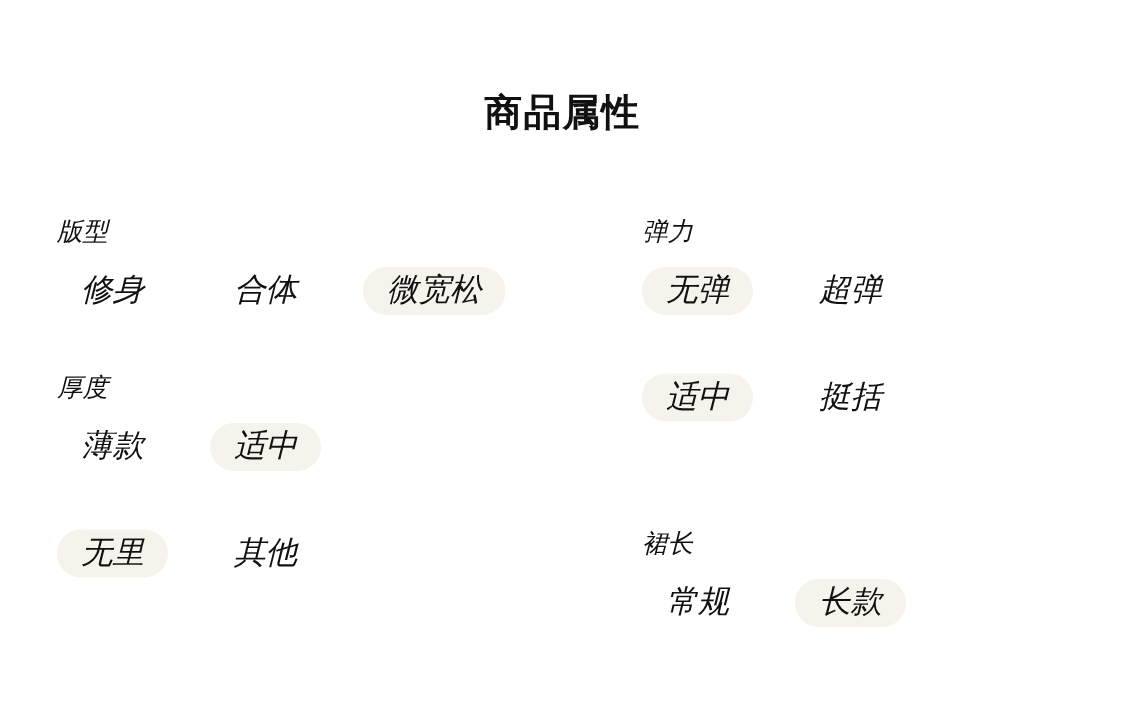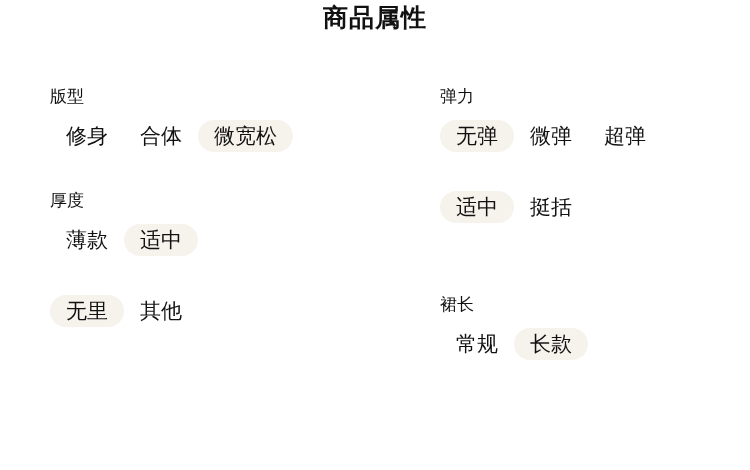--- a/index.html
+++ b/index.html
@@ -7,43 +7,46 @@
   html, body { background: #fff; }
   body { font-family: "Liberation Sans", "DejaVu Sans", sans-serif; }
   .page {
     position: relative;
     width: 750px;
     height: 470px;
     background: var(--page-bg);
     overflow: hidden;
   }
   .title {
+    padding-top: 58px;
     text-align: center;
     font-size: 25px;
     line-height: 34px;
     font-weight: 600;
     letter-spacing: 1px;
     color: var(--text);
   }
   .groups {
     display: grid;
     grid-template-columns: 390px auto;
     row-gap: 39px;
-    padding: 53px 0 0 50px;
+    padding: 53px 0 0 38px;
+    font-style: italic;
   }
   .group-label {
     font-size: 17px;
     line-height: 20px;
     font-weight: 500;
     color: var(--text);
     margin-bottom: 13px;
   }
   .options {
     display: flex;
     align-items: center;
+    gap: 28px;
   }
   .option {
     display: inline-block;
     height: 32px;
     line-height: 32px;
     padding: 0 16px;
     border-radius: 16px;
     font-size: 21px;
     color: var(--text);
     background: transparent;
@@ -69,21 +72,20 @@
 
   <span class="option selected">微宽松</span>
 </div>
   </section>
 
   <section class="group">
     <div class="group-label">弹力</div>
     <div class="options">
   <span class="option selected">无弹</span>
 
-  <span class="option">微弹</span>
 
   <span class="option">超弹</span>
 </div>
   </section>
 
   <section class="group">
     <div class="group-label">厚度</div>
     <div class="options">
   <span class="option">薄款</span>
 

